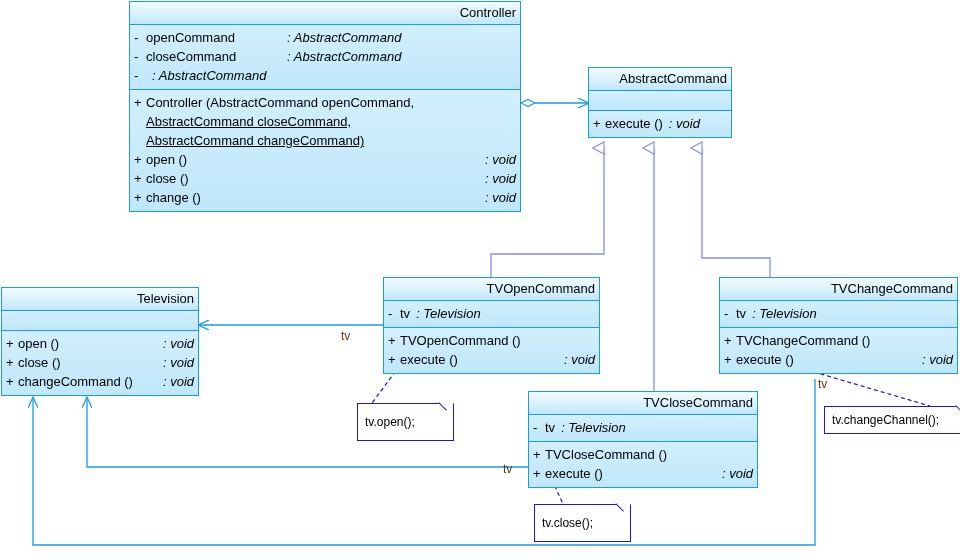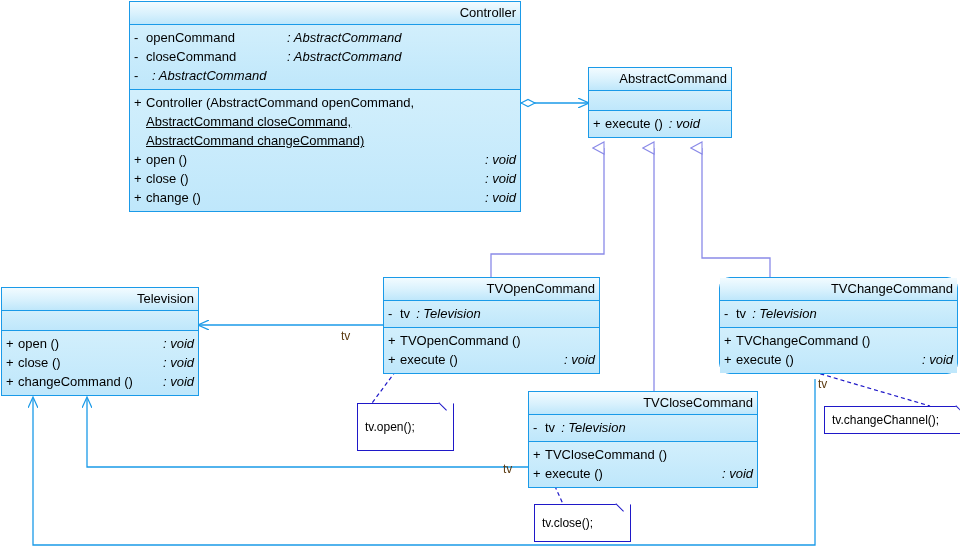--- a/index.html
+++ b/index.html
@@ -314,21 +314,21 @@
         <span class="tp right"></span>
       </div>
       <div class="row">
         <span class="vis">+</span>
         <span class="nm">execute ()</span>
         <span class="tp right">: void</span>
       </div>
     </div>
   </div>
 
-  <div class="uml-class" style="left:719px; top:277px; width:239px;border-radius:11px;">
+  <div class="uml-class" style="left:719px; top:277px; width:239px;">
     <div class="uml-title">TVChangeCommand</div>
     <div class="uml-compartment">
       <div class="row">
         <span class="vis">-</span>
         <span class="nm">tv</span>
         <span class="tp">: Television</span>
       </div>
     </div>
     <div class="uml-compartment">
       <div class="row">
@@ -337,21 +337,21 @@
         <span class="tp right"></span>
       </div>
       <div class="row">
         <span class="vis">+</span>
         <span class="nm">execute ()</span>
         <span class="tp right">: void</span>
       </div>
     </div>
   </div>
 
-  <div class="uml-note" style="left:357px; top:403px; width:97px; height:48px;">
+  <div class="uml-note" style="left:357px; top:403px; width:97px; height:38px;">
     <span>tv.open();</span>
     <span class="note-fold-cut"></span>
   </div>
 
   <div class="uml-note" style="left:534px; top:504px; width:97px; height:38px;">
     <span>tv.close();</span>
     <span class="note-fold-cut"></span>
   </div>
 
   <div class="uml-note" style="left:824px; top:406px; width:147px; height:28px;">

